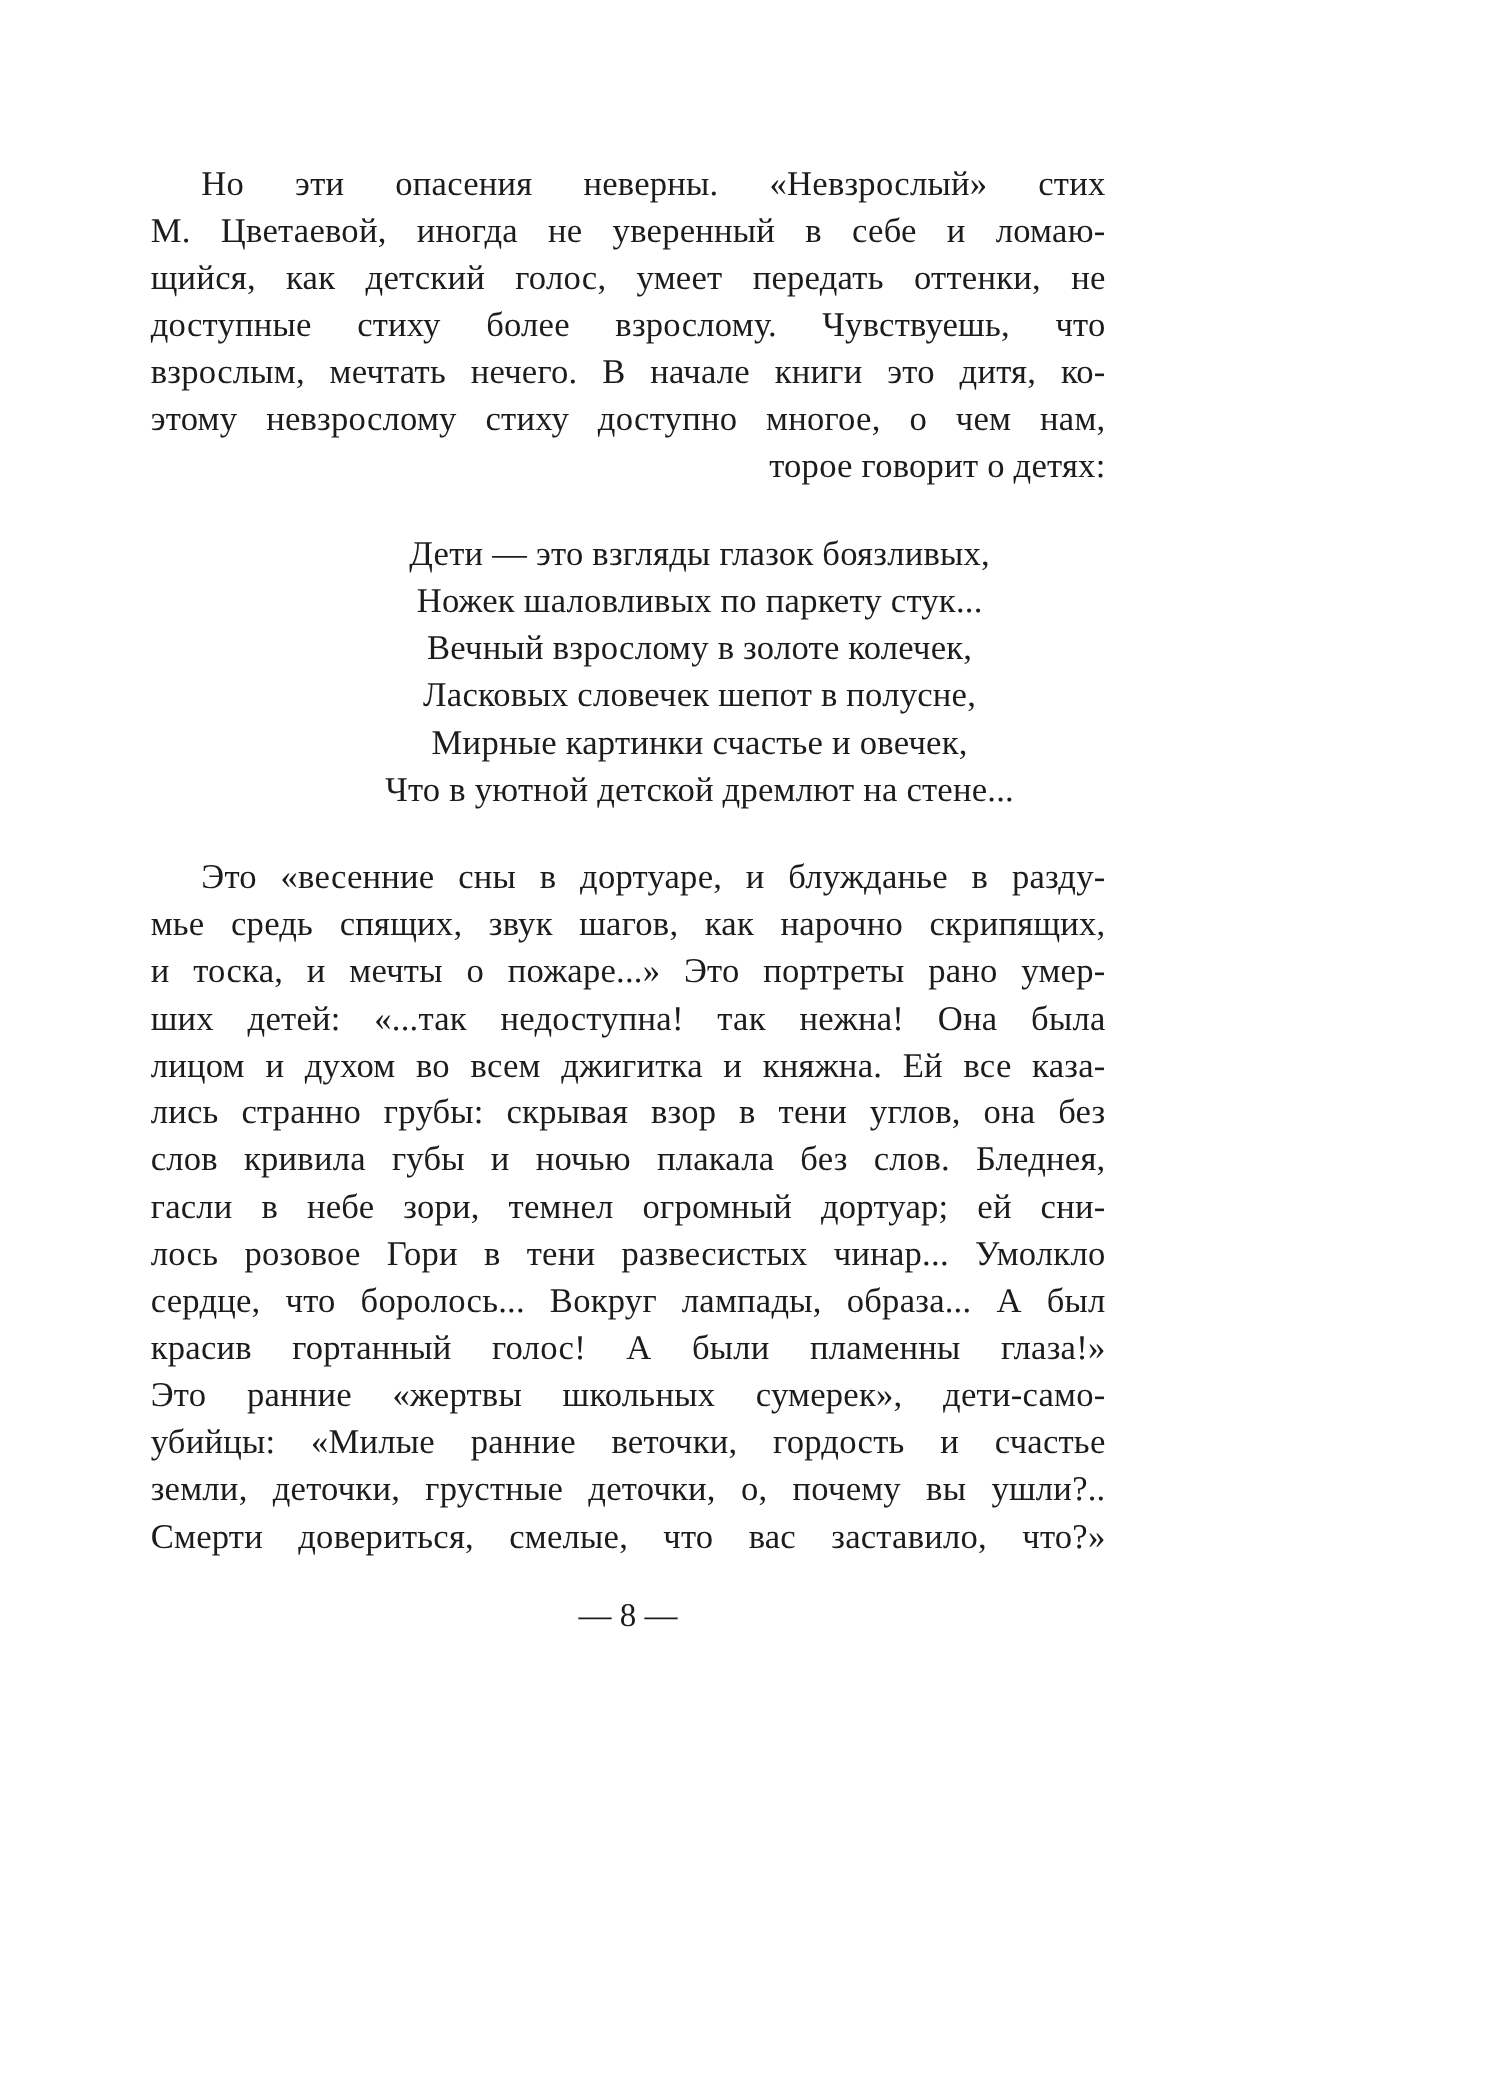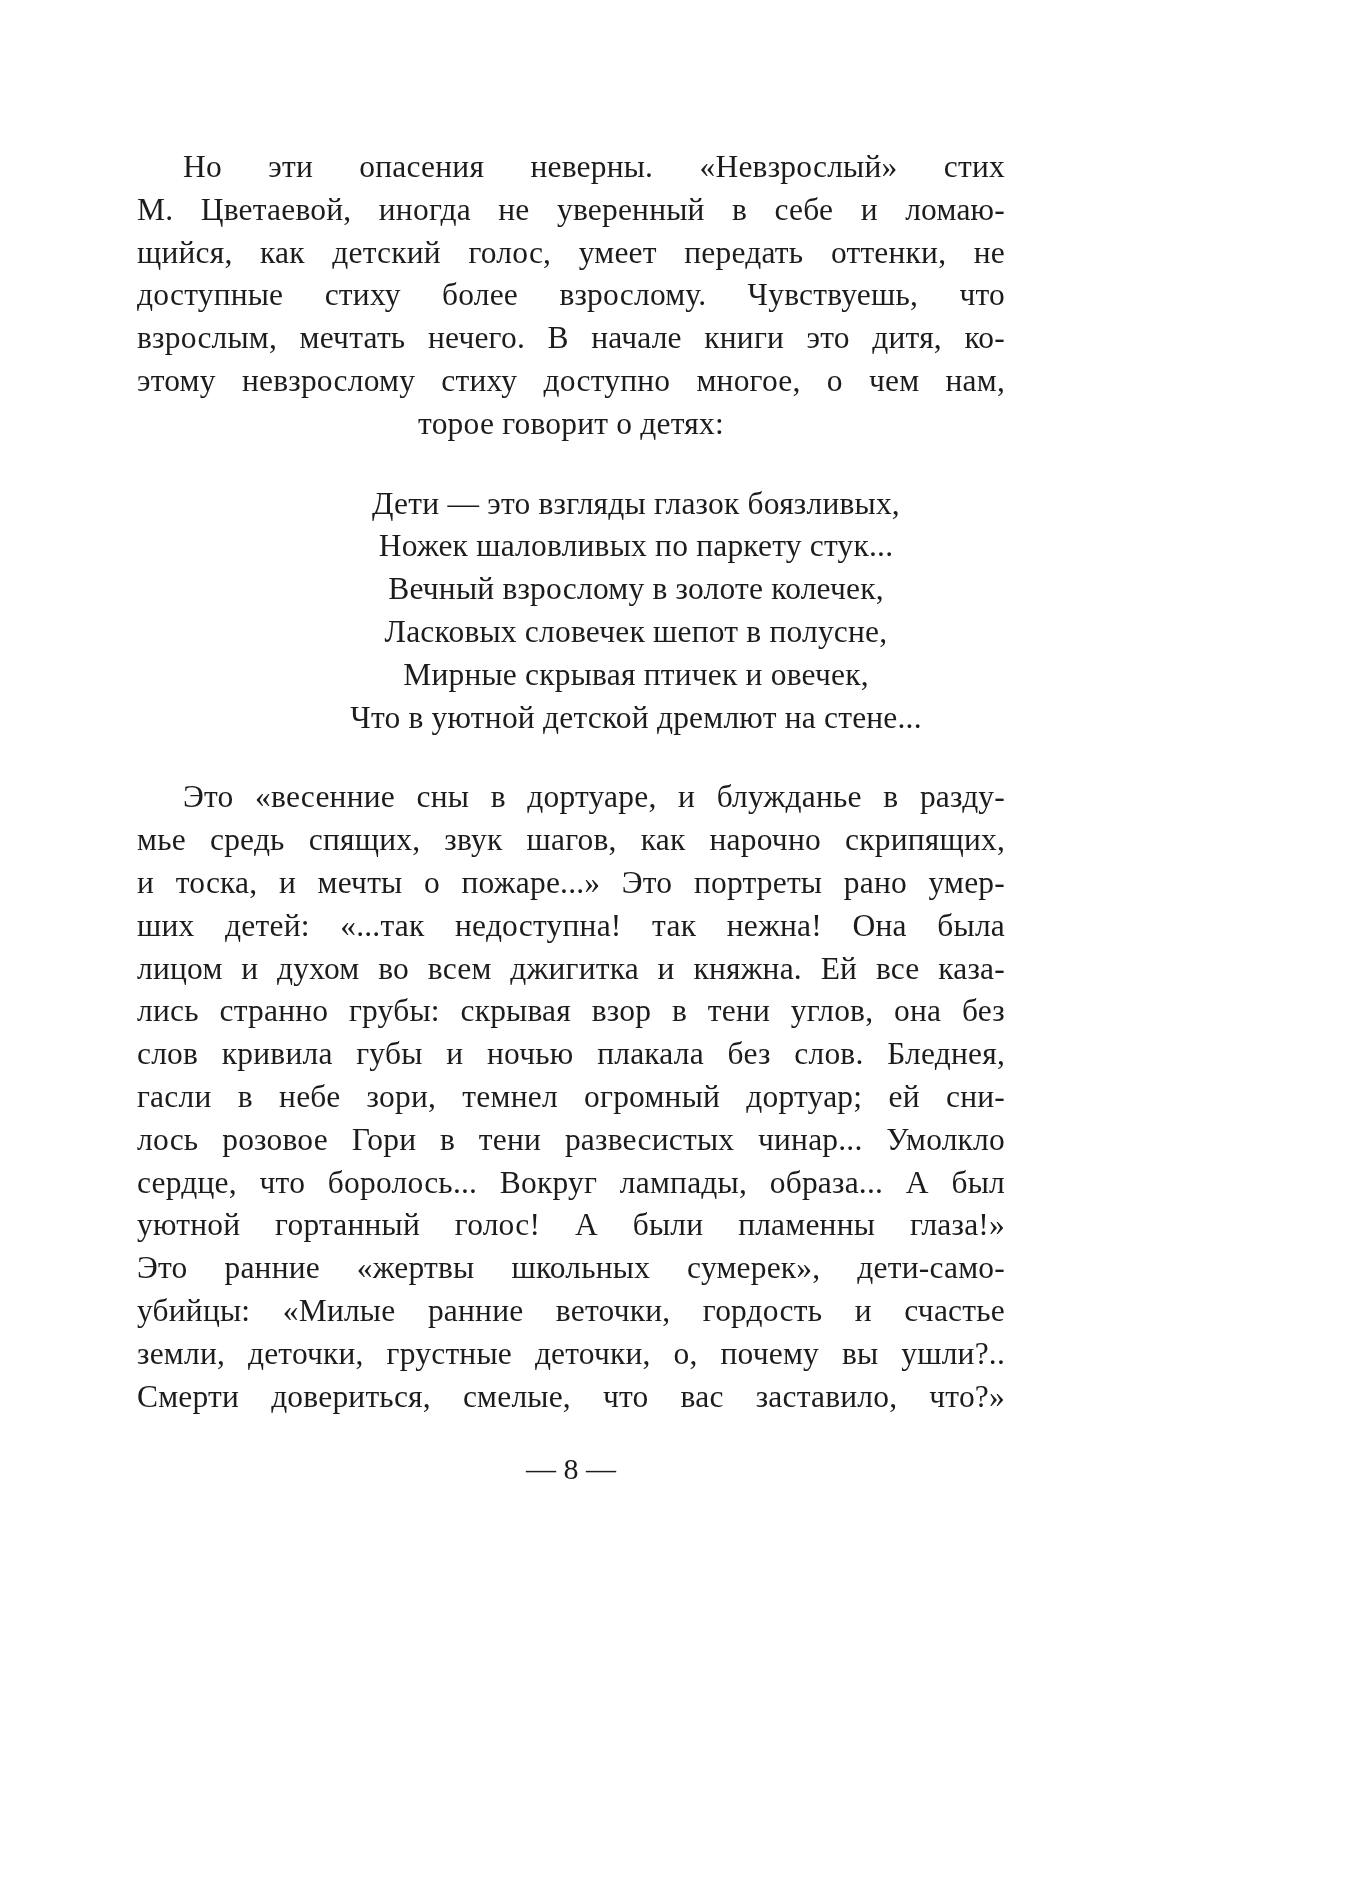--- a/index.html
+++ b/index.html
@@ -33,21 +33,21 @@
     margin: 0;
   }
   .line {
     white-space: normal;
   }
   .line.justify {
     text-align: justify;
     text-align-last: justify;
   }
   .line.lastleft {
-    text-align: center;
+    text-align: right;
   }
   .line.indent {
     text-indent: 46px;
   }
   .verse {
     margin: 37px 0 37px 130px;
   }
   .verse .line {
     text-align: center;
   }
@@ -74,35 +74,35 @@
         <div class="line justify">доступные стиху более взрослому. Чувствуешь, что</div>
         <div class="line justify">взрослым, мечтать нечего. В начале книги это дитя, ко-</div>
         <div class="line justify">этому невзрослому стиху доступно многое, о чем нам,</div>
         <div class="line lastleft">торое говорит о детях:</div>
       </div>
       <div class="para verse">
         <div class="line">Дети — это взгляды глазок боязливых,</div>
         <div class="line">Ножек шаловливых по паркету стук...</div>
         <div class="line">Вечный взрослому в золоте колечек,</div>
         <div class="line">Ласковых словечек шепот в полусне,</div>
-        <div class="line">Мирные скрывая птичек и овечек,</div>
+        <div class="line">Мирные картинки счастье и овечек,</div>
         <div class="line">Что в уютной детской дремлют на стене...</div>
       </div>
       <div class="para prose">
         <div class="line justify indent">Это «весенние сны в дортуаре, и блужданье в разду-</div>
         <div class="line justify">мье средь спящих, звук шагов, как нарочно скрипящих,</div>
         <div class="line justify">и тоска, и мечты о пожаре...» Это портреты рано умер-</div>
         <div class="line justify">ших детей: «...так недоступна! так нежна! Она была</div>
         <div class="line justify">лицом и духом во всем джигитка и княжна. Ей все каза-</div>
         <div class="line justify">лись странно грубы: скрывая взор в тени углов, она без</div>
         <div class="line justify">слов кривила губы и ночью плакала без слов. Бледнея,</div>
         <div class="line justify">гасли в небе зори, темнел огромный дортуар; ей сни-</div>
         <div class="line justify">лось розовое Гори в тени развесистых чинар... Умолкло</div>
         <div class="line justify">сердце, что боролось... Вокруг лампады, образа... А был</div>
-        <div class="line justify">уютной гортанный голос! А были пламенны глаза!»</div>
+        <div class="line justify">красив гортанный голос! А были пламенны глаза!»</div>
         <div class="line justify">Это ранние «жертвы школьных сумерек», дети-само-</div>
         <div class="line justify">убийцы: «Милые ранние веточки, гордость и счастье</div>
         <div class="line justify">земли, деточки, грустные деточки, о, почему вы ушли?..</div>
         <div class="line justify">Смерти довериться, смелые, что вас заставило, что?»</div>
       </div>
     </div>
   <div class="page-number">— 8 —</div>
 </div>
 
 </body></html>

